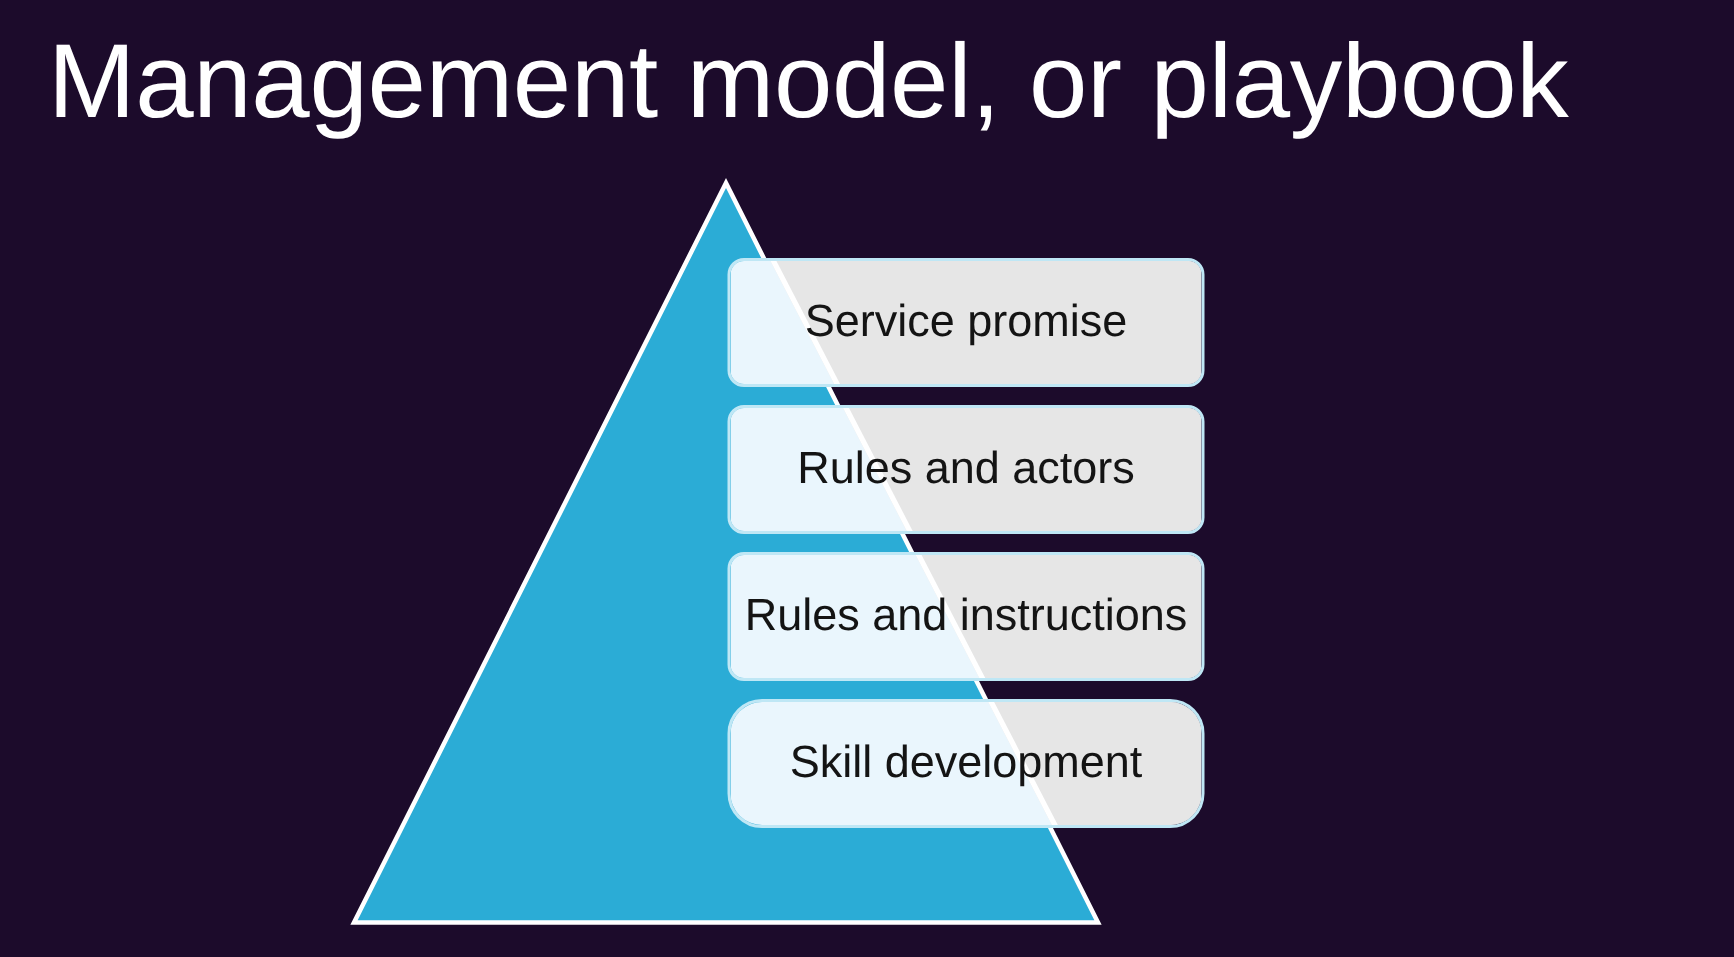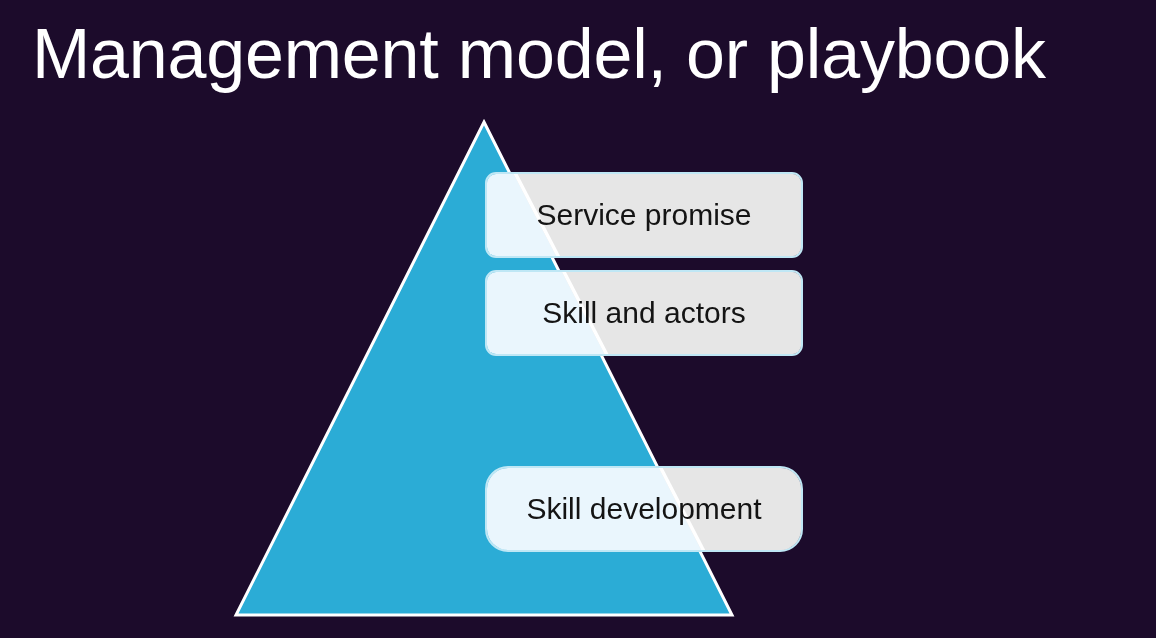--- a/index.html
+++ b/index.html
@@ -103,23 +103,31 @@
     </svg>
     <span class="box-label">Service promise</span>
   </div>
 
   <div class="level-box" id="box-1">
     <svg class="box-fill" viewBox="0 0 318 86" preserveAspectRatio="none">
       <rect x="0" y="0" width="318" height="86" fill="#eaf6fd"></rect>
       <polygon points="76,0 318,0 318,86 119,86" fill="#e6e6e6"></polygon>
       <polygon points="76,0 80,0 123,86 119,86" fill="#ffffff"></polygon>
     </svg>
-    <span class="box-label">Skill and actors</span>
+    <span class="box-label">Rules and actors</span>
   </div>
 
+  <div class="level-box" id="box-2">
+    <svg class="box-fill" viewBox="0 0 318 86" preserveAspectRatio="none">
+      <rect x="0" y="0" width="318" height="86" fill="#eaf6fd"></rect>
+      <polygon points="125,0 318,0 318,86 168,86" fill="#e6e6e6"></polygon>
+      <polygon points="125,0 129,0 172,86 168,86" fill="#ffffff"></polygon>
+    </svg>
+    <span class="box-label">Rules and instructions</span>
+  </div>
 
   <div class="level-box" id="box-3">
     <svg class="box-fill" viewBox="0 0 318 86" preserveAspectRatio="none">
       <rect x="0" y="0" width="318" height="86" fill="#eaf6fd"></rect>
       <polygon points="174,0 318,0 318,86 217,86" fill="#e6e6e6"></polygon>
       <polygon points="174,0 178,0 221,86 217,86" fill="#ffffff"></polygon>
     </svg>
     <span class="box-label">Skill development</span>
   </div>
 

